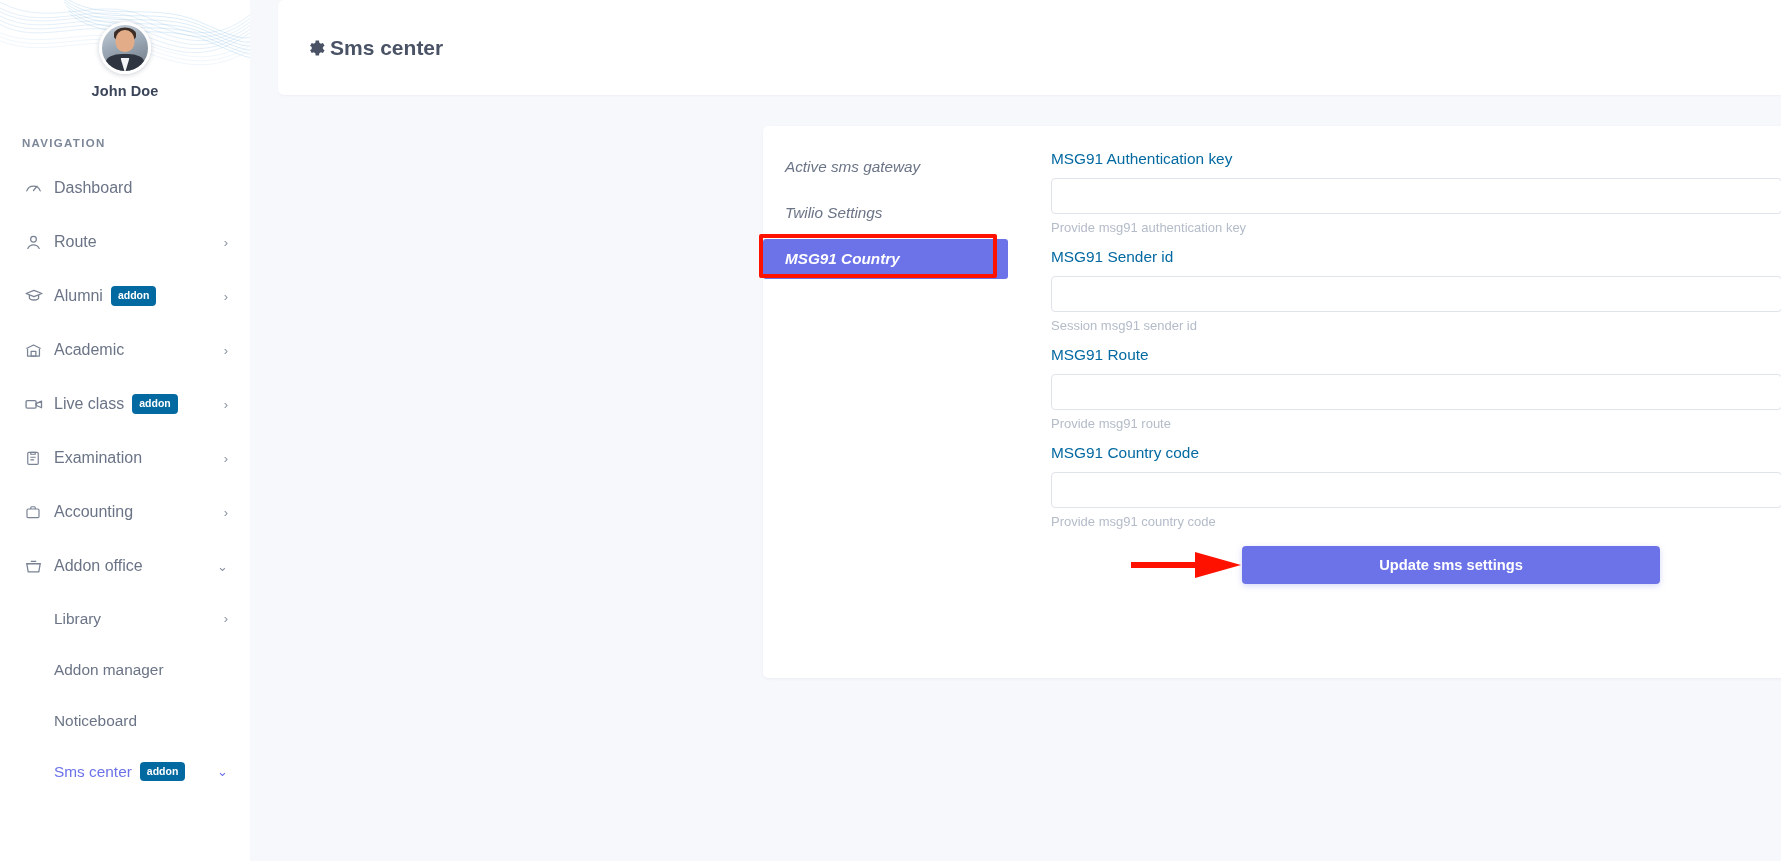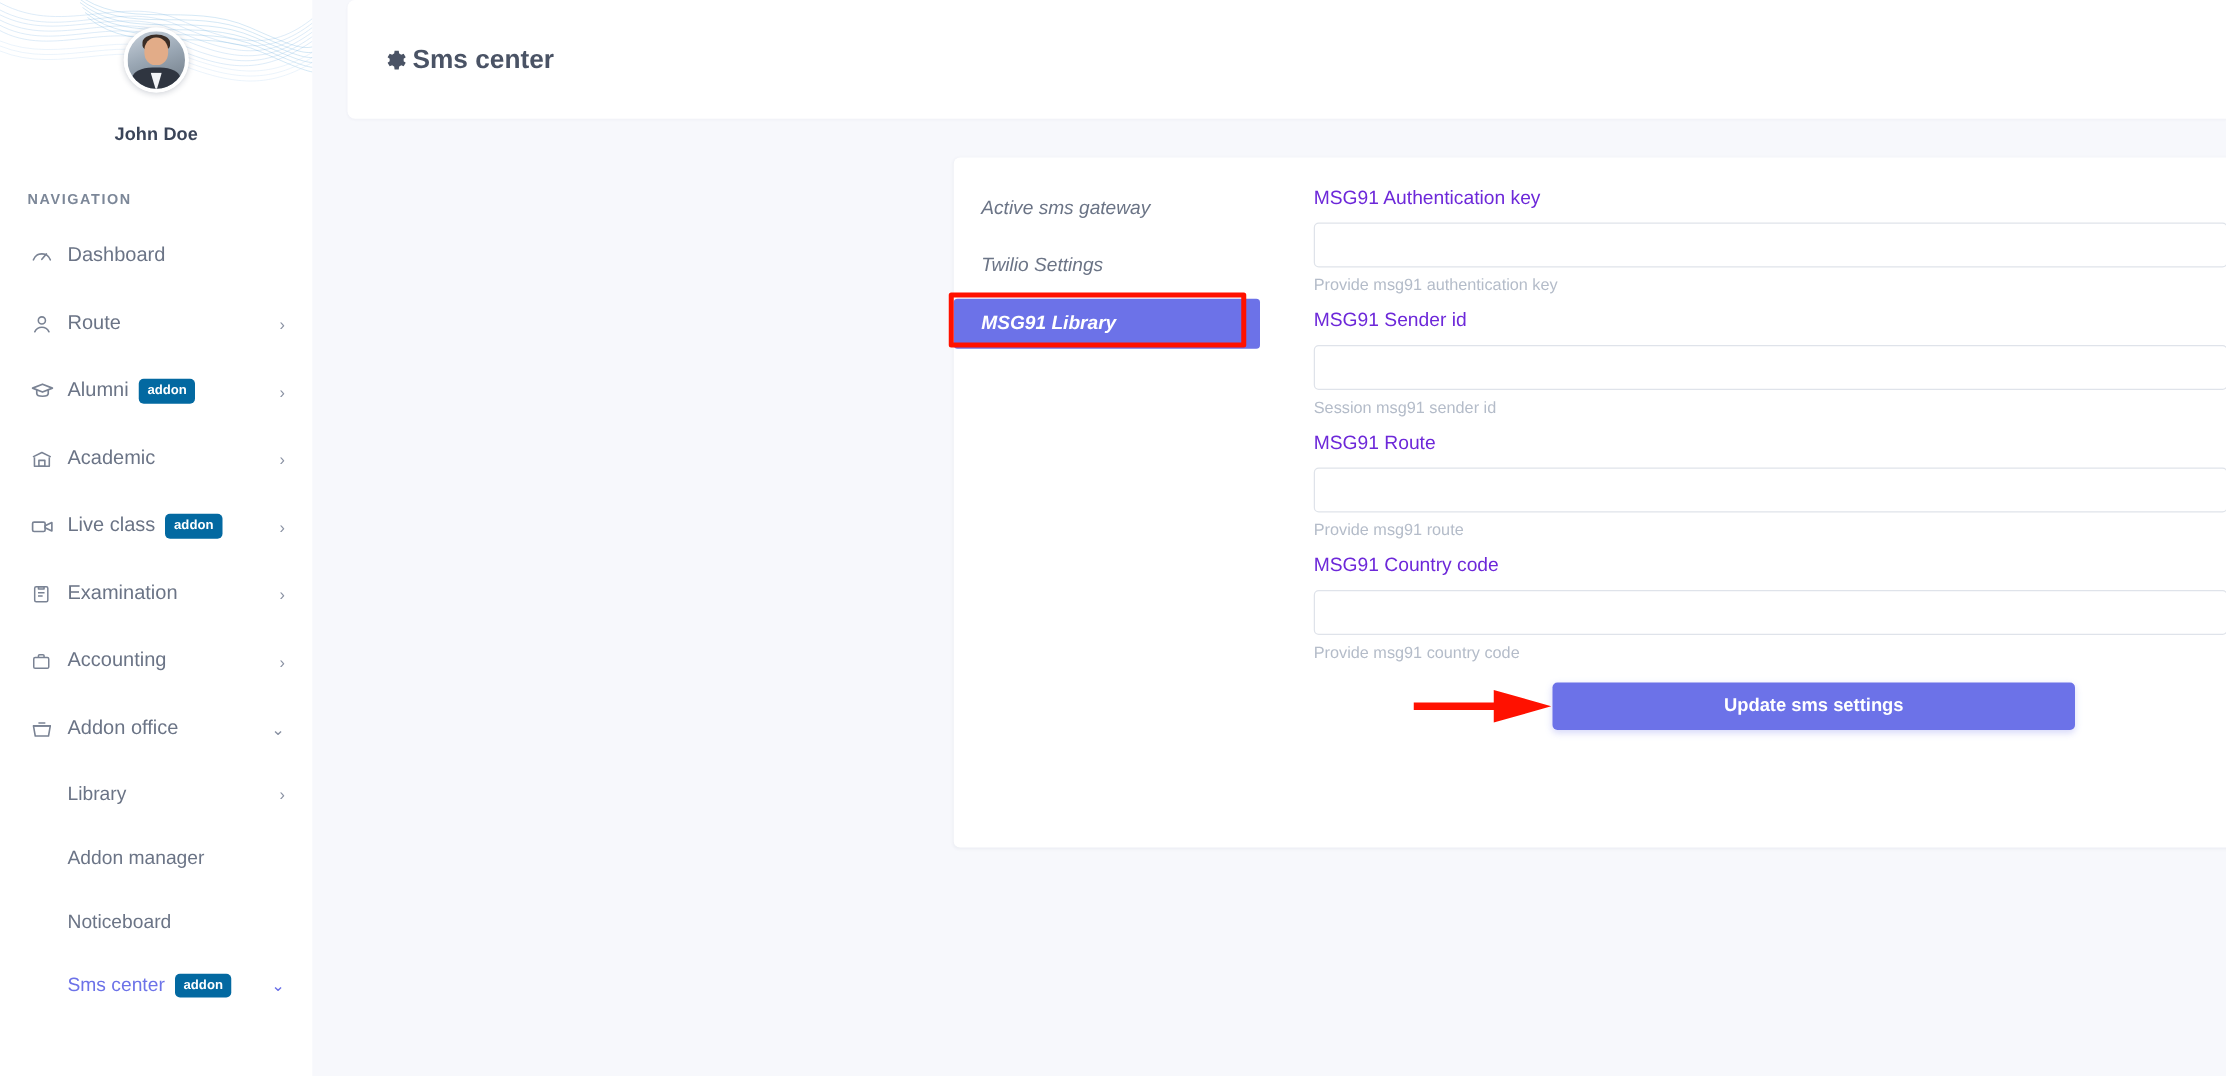--- a/index.html
+++ b/index.html
@@ -43,21 +43,21 @@
     position:absolute; left:50%; bottom:-2px; transform:translateX(-50%);
     width:38px; height:19px; border-radius:42% 42% 0 0;
     background:#2f3540;
   }
   .avatar .shirt {
     position:absolute; left:50%; bottom:-2px; transform:translateX(-50%);
     width:9px; height:15px; background:#f2f4f7;
     clip-path: polygon(50% 100%,0 0,100% 0);
   }
   .sb-name {
-    margin-top: 26px; font-size: 14.5px; font-weight: 700; color: #3b4559;
+    margin-top: 9px; font-size: 14.5px; font-weight: 700; color: #3b4559;
     letter-spacing: .1px;
   }
   .sb-navlabel {
     margin: 38px 0 12px 22px; font-size: 11.5px; font-weight: 700;
     letter-spacing: 1.3px; color: #7c8798;
   }
   .nav { list-style: none; }
   .nav-item {
     display: flex; align-items: center;
     height: 54px; padding: 0 22px 0 24px;
@@ -116,21 +116,21 @@
   .tab-wrap { position: relative; }
   .tab-highlight {
     position: absolute; left: -4px; top: -5px;
     width: 238px; height: 44px;
     border: 4px solid #ff1100; border-radius: 2px;
     pointer-events: none;
   }
 
   .form { flex: 1 1 auto; padding: 24px 24px 0 43px; }
   .field { margin-bottom: 7px; }
-  .f-label { font-size: 15.4px; color: #6d28d9; margin-bottom: 10px; }
+  .f-label { font-size: 15.4px; color: #0369a1; margin-bottom: 10px; }
   .f-input {
     width: 731px; height: 36px;
     border: 1px solid #dfe3ea; border-radius: 4px;
     background: #fff; outline: none;
     font-size: 14px; padding: 0 12px; color: #3b4559;
     font-family: "Liberation Sans", sans-serif;
   }
   .f-help { font-size: 13px; color: #b4bcc9; margin-top: 6px; margin-bottom: 13px; }
 
   .submit-row { position: relative; margin-top: 17px; }
@@ -320,21 +320,21 @@
     </header>
 
     <div class="content">
 
       <div class="card">
 
         <nav class="tabs">
           <div class="tab">Active sms gateway</div>
           <div class="tab">Twilio Settings</div>
           <div class="tab-wrap">
-            <div class="tab active">MSG91 Library</div>
+            <div class="tab active">MSG91 Country</div>
             <div class="tab-highlight"></div>
           </div>
         </nav>
 
         <form class="form">
 
           <div class="field">
             <div class="f-label">MSG91 Authentication key</div>
             <input class="f-input" type="text" value="" style="">
             <div class="f-help">Provide msg91 authentication key</div>

